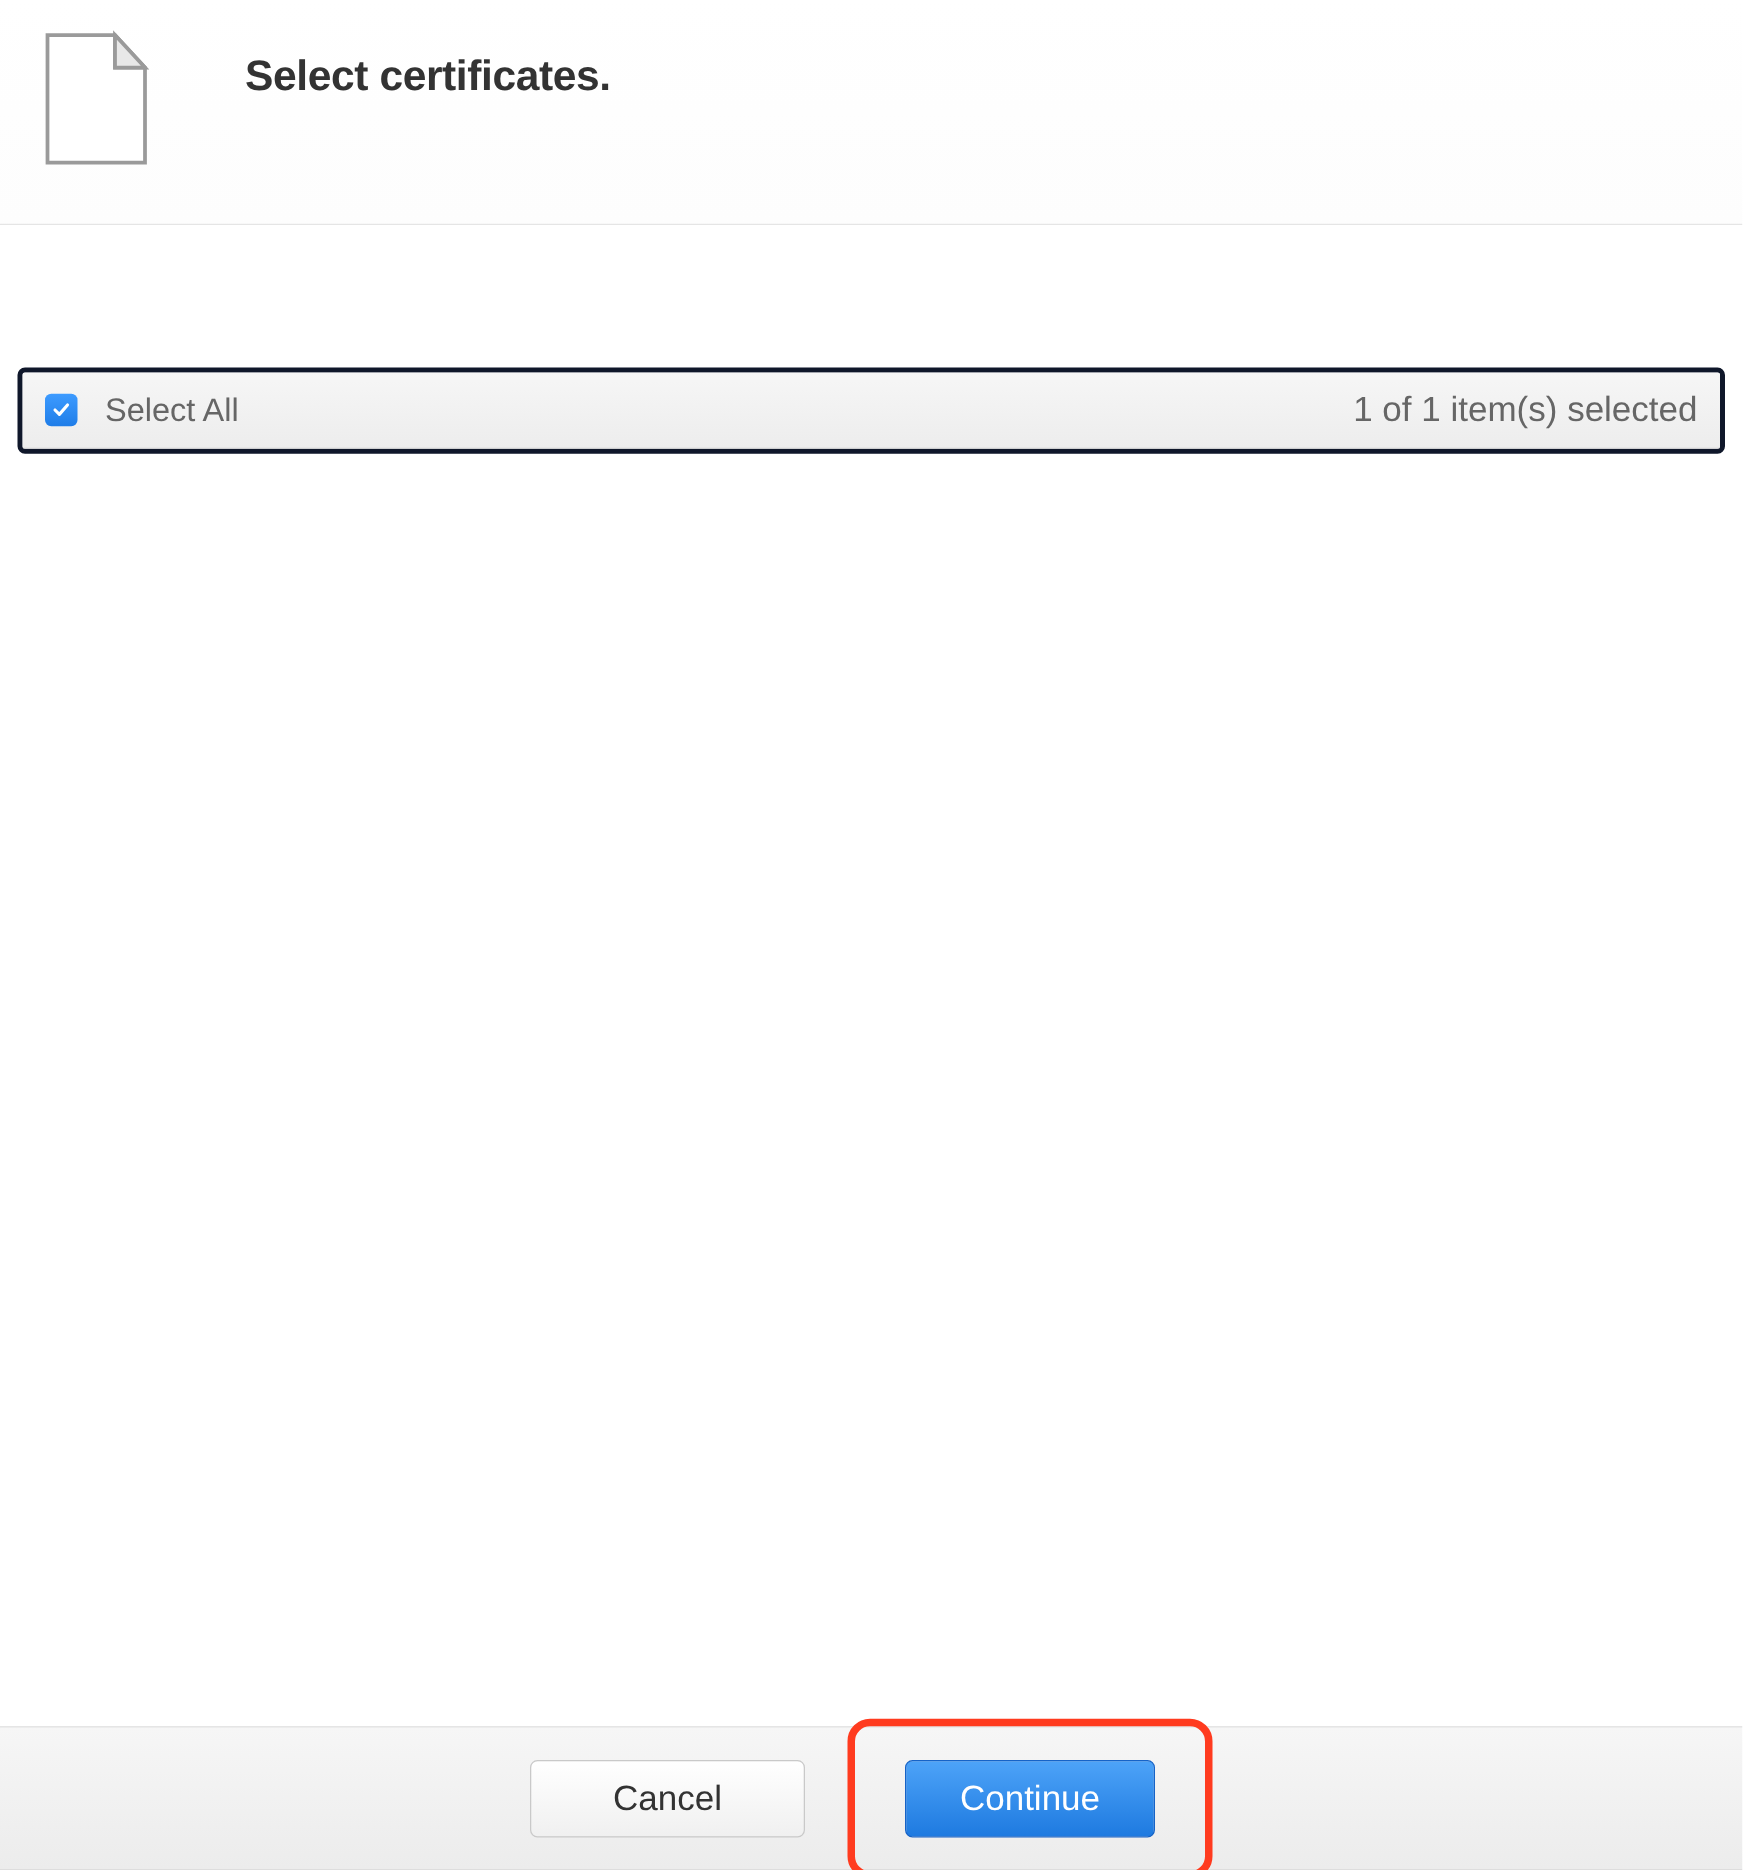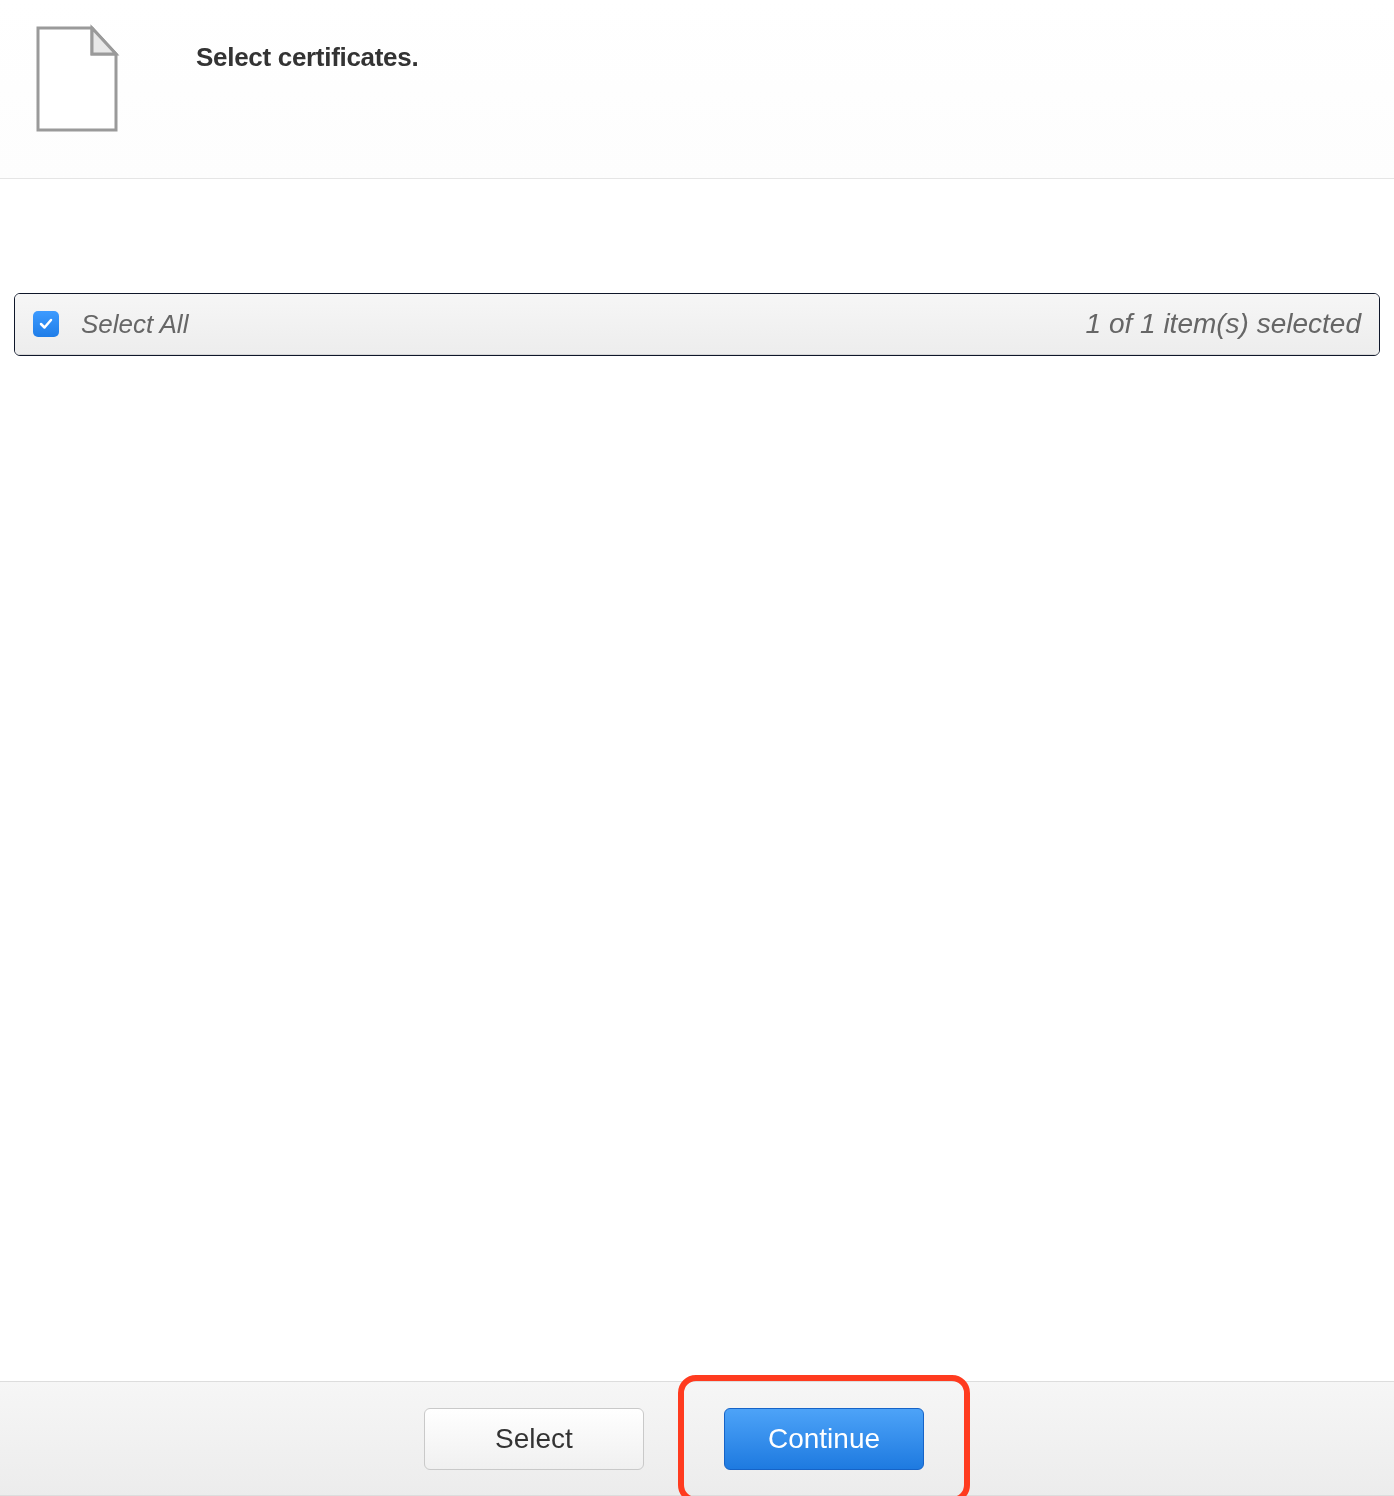--- a/index.html
+++ b/index.html
@@ -20,42 +20,41 @@
       padding: 24px 14px 40px 34px;
       border-bottom: 1px solid #e5e5e5;
       background: linear-gradient(to bottom, #ffffff 0%, #fdfdfd 100%);
     }
     .doc-icon {
       width: 86px;
       height: 110px;
       flex-shrink: 0;
     }
     .page-title {
-      font-size: 26px;
+      font-size: 34px;
       font-weight: 600;
       color: #333;
       margin-left: 76px;
       margin-top: 18px;
       letter-spacing: -0.3px;
     }
     .content {
       padding: 58px 14px 0 14px;
     }
     .instructions {
       font-size: 29px;
       color: #333;
       line-height: 1.4;
       letter-spacing: -0.2px;
     }
     .cert-table {
       margin-top: 56px;
-      border: 1px solid #0f172a;
+      border: 4px solid #0f172a;
       border-radius: 6px;
       overflow: hidden;
-      font-style: italic;
     }
     .table-header {
       display: flex;
       align-items: center;
       background: linear-gradient(to bottom, #f6f6f6, #ededed);
       padding: 14px 18px;
       border-bottom: 1px solid #d6d6d6;
     }
     .checkbox {
       width: 26px;
@@ -183,17 +182,17 @@
           <path d="M 3 8 L 6.5 11.5 L 13 4" stroke="#fff" stroke-width="2.5" fill="none" stroke-linecap="round" stroke-linejoin="round"></path>
         </svg>
       </div>
       <span class="select-all-label">Select All</span>
       <span class="selection-count">1  of 1 item(s) selected</span>
     </div>
   </div>
 </div>
 
 <div class="footer">
-  <div class="btn btn-secondary">Select</div>
+  <div class="btn btn-secondary">Cancel</div>
   <div class="highlight-box">
     <div class="btn btn-primary">Continue</div>
   </div>
 </div>
 
 </body></html>

